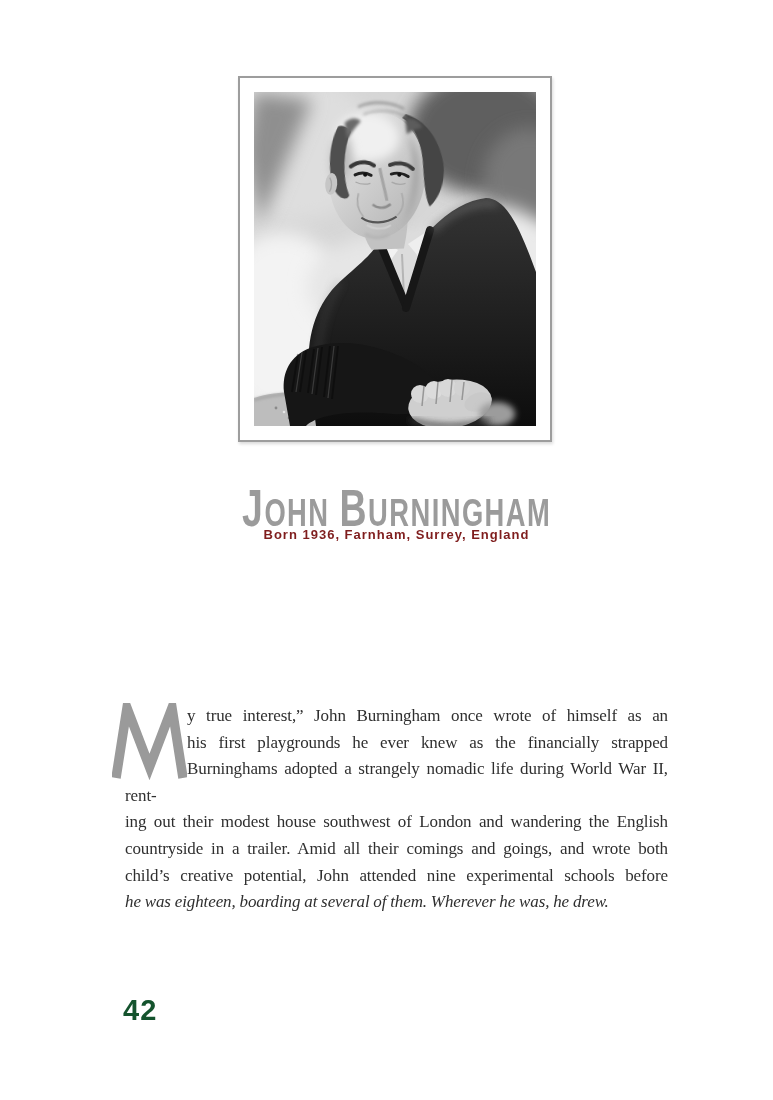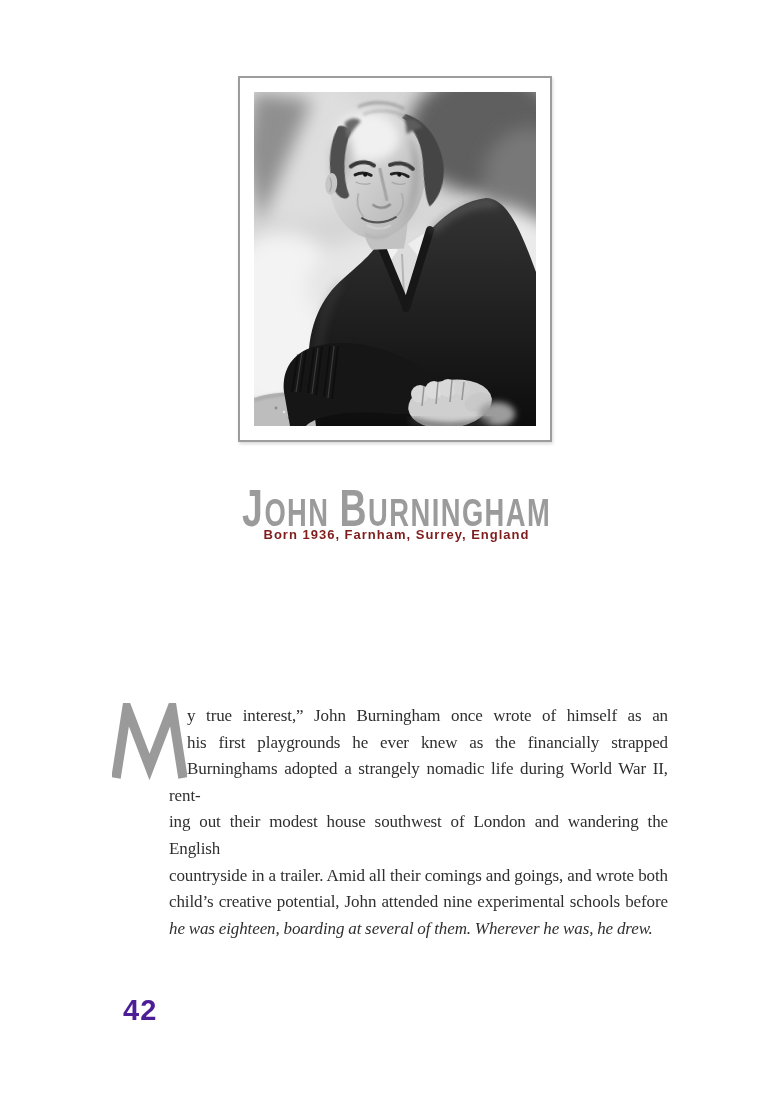--- a/index.html
+++ b/index.html
@@ -32,27 +32,27 @@
   }
   
   .body-text{
     position:absolute;left:125px;top:703px;width:543px;
     font-size:17px;line-height:26.6px;color:#2f2f2f;
     letter-spacing:-0.1px;word-spacing:-0.3px;
   }
   .dropcap-box{float:left;width:75px;height:78px;margin-left:-13px;}
   .dropcap-box svg{display:block;}
   .sr{position:absolute;width:1px;height:1px;overflow:hidden;clip:rect(0 0 0 0);white-space:nowrap;}
-  .line{text-align:justify;text-align-last:justify;margin-left:44px;}
+  .line{text-align:justify;text-align-last:justify;}
   .line.last{text-align-last:left;font-style:italic;}
   
   .page-number{
     position:absolute;left:123px;top:996px;
     font-family:"Liberation Sans", sans-serif;font-weight:bold;
-    font-size:29px;line-height:29px;color:#4c1d95;letter-spacing:1px;
+    font-size:29px;line-height:29px;color:#14532d;letter-spacing:1px;
   }
 </style>
 </head>
 <body>
 
 <div class="page">
 
   <div class="photo-frame">
     <svg viewBox="0 0 282 334" preserveAspectRatio="none" role="img">
       <defs>

